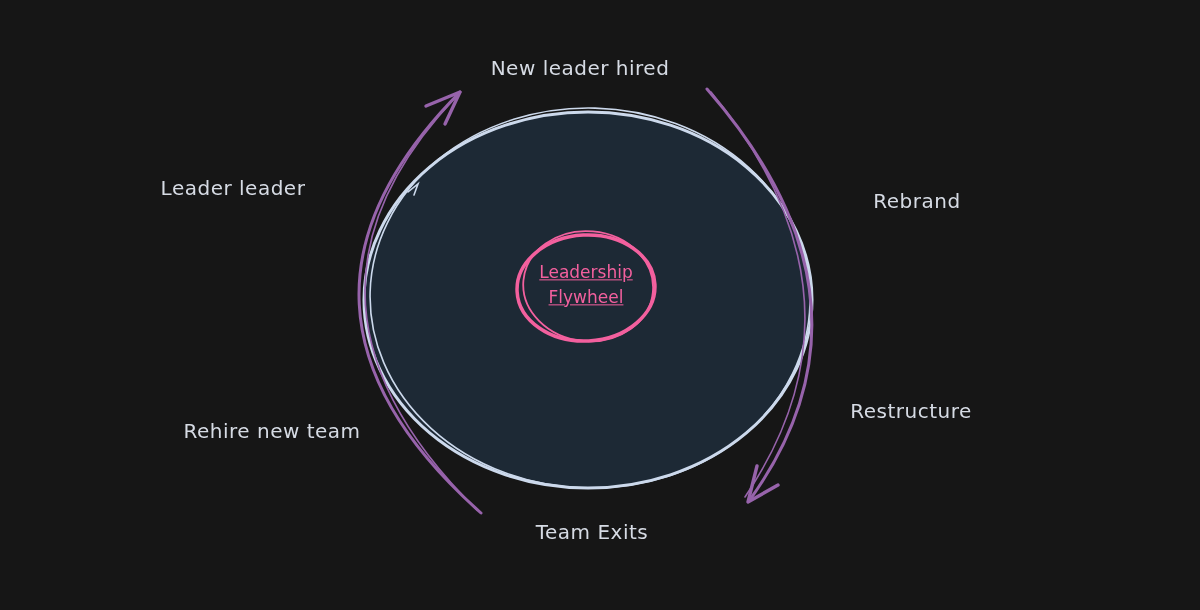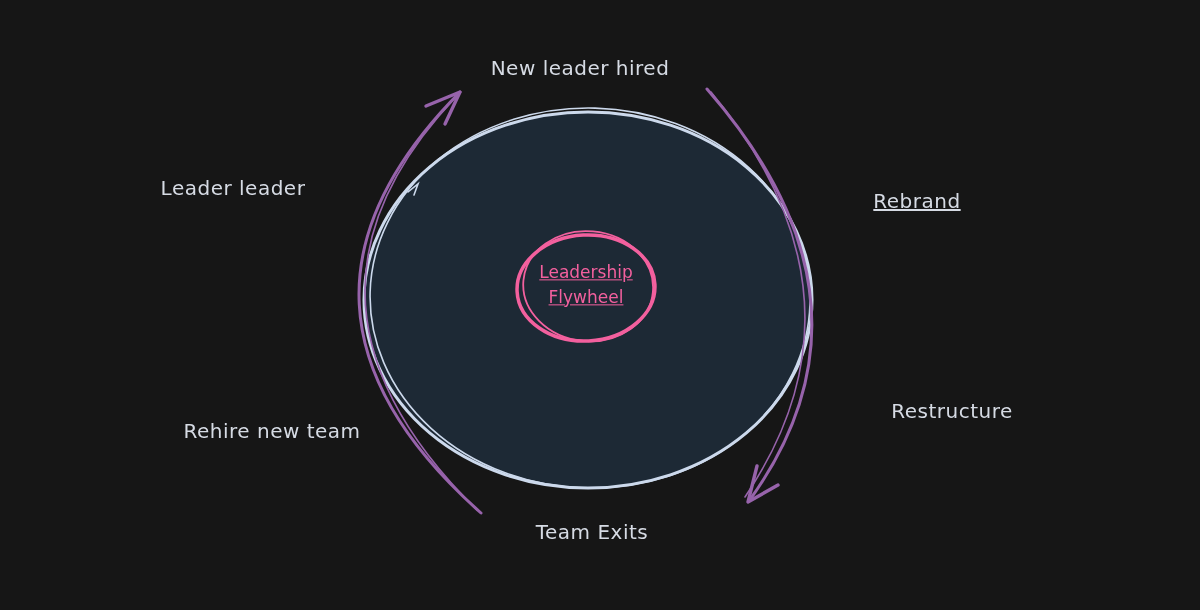--- a/index.html
+++ b/index.html
@@ -24,22 +24,22 @@
     position: absolute;
     transform: translate(-50%, -50%);
     color: #d6dbe4;
     font-size: 20px;
     letter-spacing: 0.5px;
     white-space: nowrap;
     font-weight: 400;
   }
   .label-top         { left: 580px; top: 68px;  }
   .label-left-top    { left: 233px; top: 188px; }
-  .label-right-top   { left: 917px; top: 201px; text-decoration: underline; }
-  .label-right-bottom{ left: 952px; top: 411px; }
+  .label-right-top   { left: 917px; top: 201px; }
+  .label-right-bottom{ left: 911px; top: 411px; }
   .label-bottom      { left: 592px; top: 532px; font-weight: 400; }
   .label-left-bottom { left: 272px; top: 431px; }
   .center-label {
     position: absolute;
     left: 586px;
     top: 285px;
     transform: translate(-50%, -50%);
     color: #f3609e;
     font-size: 17px;
     line-height: 1.45;

